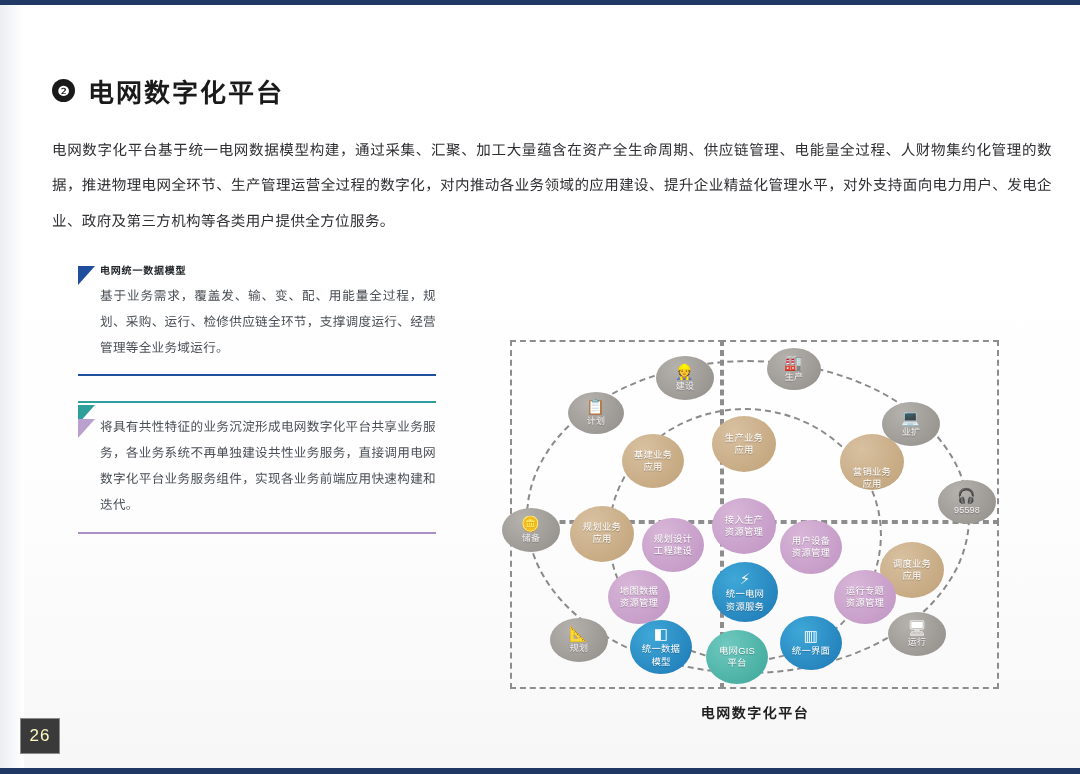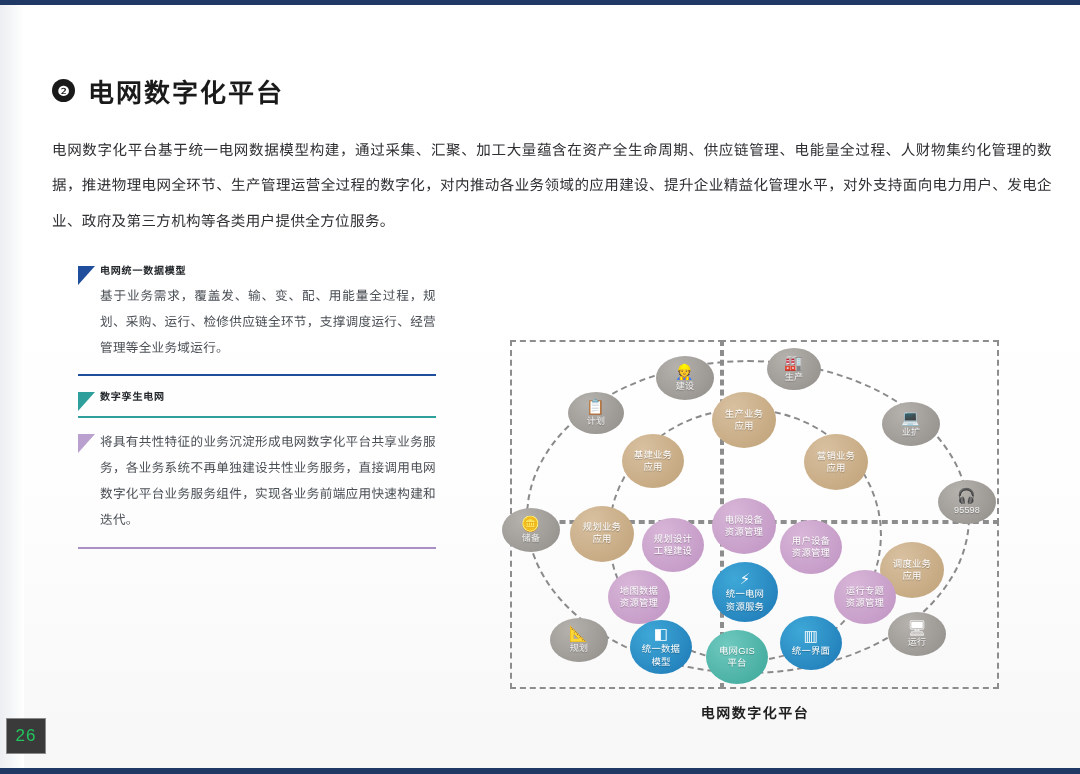--- a/index.html
+++ b/index.html
@@ -9,23 +9,23 @@
     font-family:"Liberation Sans","DejaVu Sans",sans-serif;
     overflow:hidden;position:relative;
   }
   
   #top-bar{position:absolute;left:0;top:0;width:1080px;height:5px;background:#1f3864;}
   #page-sheet{position:absolute;left:0;top:5px;width:1080px;height:764px;background:#fdfdfd;
      background:linear-gradient(180deg,#ffffff 0%,#fefefe 60%,#f7f7f8 100%);}
   #left-edge{position:absolute;left:0;top:5px;width:24px;height:764px;
      background:linear-gradient(90deg,#eceef1 0%,#f7f8f9 60%,#ffffff 100%);}
   #bottom-bar{position:absolute;left:0;bottom:0;width:1080px;height:6px;background:#1f3864;}
-  #page-badge{position:absolute;left:6px;top:718px;width:38px;height:34px;background:#3a3a3a;
+  #page-badge{position:absolute;left:20px;top:718px;width:38px;height:34px;background:#3a3a3a;
      border:1px solid #8a8a8a;display:flex;align-items:center;justify-content:center;
-     color:#22c55e;font-size:17px;letter-spacing:1px;}
+     color:#fef9c3;font-size:17px;letter-spacing:1px;}
 
   
   #heading{position:absolute;left:52px;top:72px;display:flex;align-items:center;gap:13px;}
   #heading .num{width:23px;height:23px;border-radius:50%;background:#1a1a1a;color:#fff;
      font-size:14px;display:flex;align-items:center;justify-content:center;line-height:1;}
   #heading .txt{font-size:26px;font-weight:bold;color:#1a1a1a;letter-spacing:2px;}
 
   
   #intro{position:absolute;left:52px;top:118px;width:1000px;
      font-size:14.5px;color:#2f2f33;line-height:2.45;letter-spacing:.4px;text-align:justify;}
@@ -81,21 +81,20 @@
 
 <div id="cards">
   <div class="card blue">
     <span class="flag"></span>
     <h3 class="title">电网统一数据模型</h3>
     <p class="body">基于业务需求，覆盖发、输、变、配、用能量全过程，规划、采购、运行、检修供应链全环节，支撑调度运行、经营管理等全业务域运行。</p>
     <div class="rule"></div>
   </div>
   <div class="card teal">
     <span class="flag"></span>
-    <h3 class="title">数字孪生电网</h3>
     <div class="rule"></div>
   </div>
   <div class="card purple">
     <span class="flag"></span>
     <p class="body">将具有共性特征的业务沉淀形成电网数字化平台共享业务服务，各业务系统不再单独建设共性业务服务，直接调用电网数字化平台业务服务组件，实现各业务前端应用快速构建和迭代。</p>
     <div class="rule"></div>
   </div>
 </div>
 
 <div id="diagram">
@@ -103,42 +102,42 @@
   <div class="quad" style="left:230px;top:10px;width:275px;height:180px;"></div>
   <div class="quad" style="left:20px;top:190px;width:210px;height:165px;"></div>
   <div class="quad" style="left:230px;top:190px;width:275px;height:165px;"></div>
   <div class="big-ellipse" style="left:36px;top:30px;width:440px;height:310px;"></div>
   <div class="big-ellipse" style="left:118px;top:78px;width:270px;height:250px;"></div>
   <div id="node-layer">
       <div class="node tan" style="left: 132px; top: 104px; width: 62px; height: 54px;">
         <span class="lab">基建业务
 应用</span>
       </div>
-      <div class="node tan" style="left: 222px; top: 62px; width: 64px; height: 56px;">
+      <div class="node tan" style="left: 222px; top: 86px; width: 64px; height: 56px;">
         <span class="lab">生产业务
 应用</span>
       </div>
-      <div class="node tan" style="left: 314px; top: 104px; width: 64px; height: 56px;">
+      <div class="node tan" style="left: 350px; top: 104px; width: 64px; height: 56px; justify-content: flex-end;">
         <span class="lab">营销业务
 应用</span>
       </div>
       <div class="node tan" style="left: 80px; top: 176px; width: 64px; height: 56px; font-family: Liberation Mono, monospace;">
         <span class="lab">规划业务
 应用</span>
       </div>
       <div class="node tan" style="left: 390px; top: 212px; width: 64px; height: 56px;">
         <span class="lab">调度业务
 应用</span>
       </div>
       <div class="node lilac" style="left: 152px; top: 188px; width: 62px; height: 54px;">
         <span class="lab">规划设计
 工程建设</span>
       </div>
       <div class="node lilac" style="left: 222px; top: 168px; width: 64px; height: 56px;">
-        <span class="lab">电网设备
+        <span class="lab">接入生产
 资源管理</span>
       </div>
       <div class="node lilac" style="left: 290px; top: 190px; width: 62px; height: 54px;">
         <span class="lab">用户设备
 资源管理</span>
       </div>
       <div class="node lilac" style="left: 118px; top: 240px; width: 62px; height: 54px;">
         <span class="lab">地图数据
 资源管理</span>
       </div>

